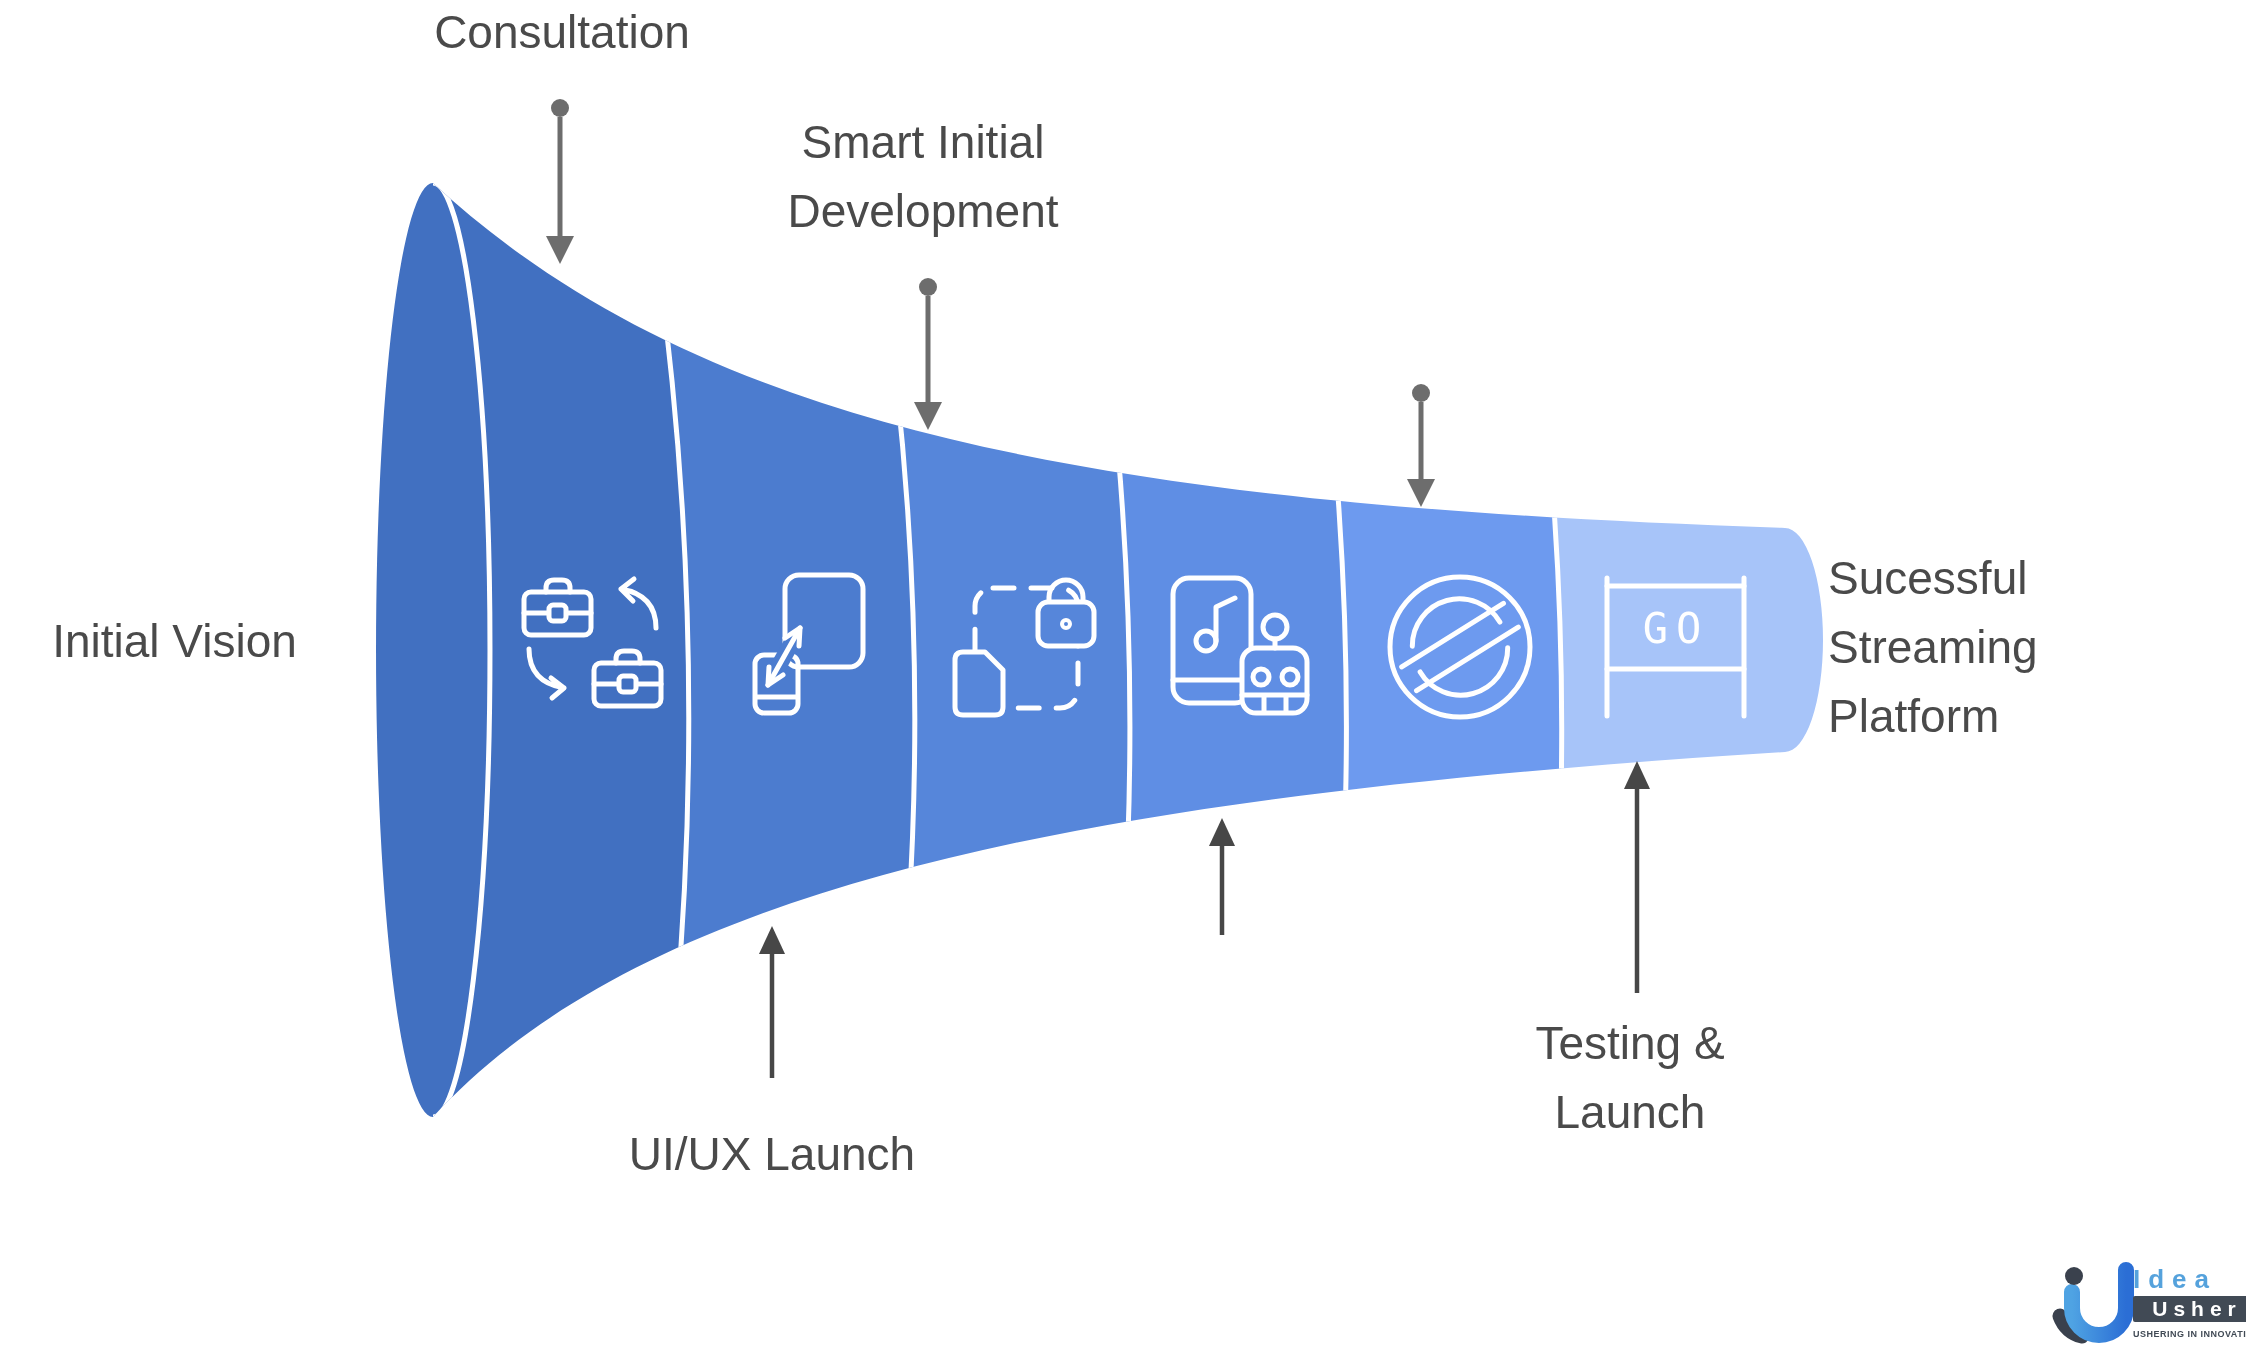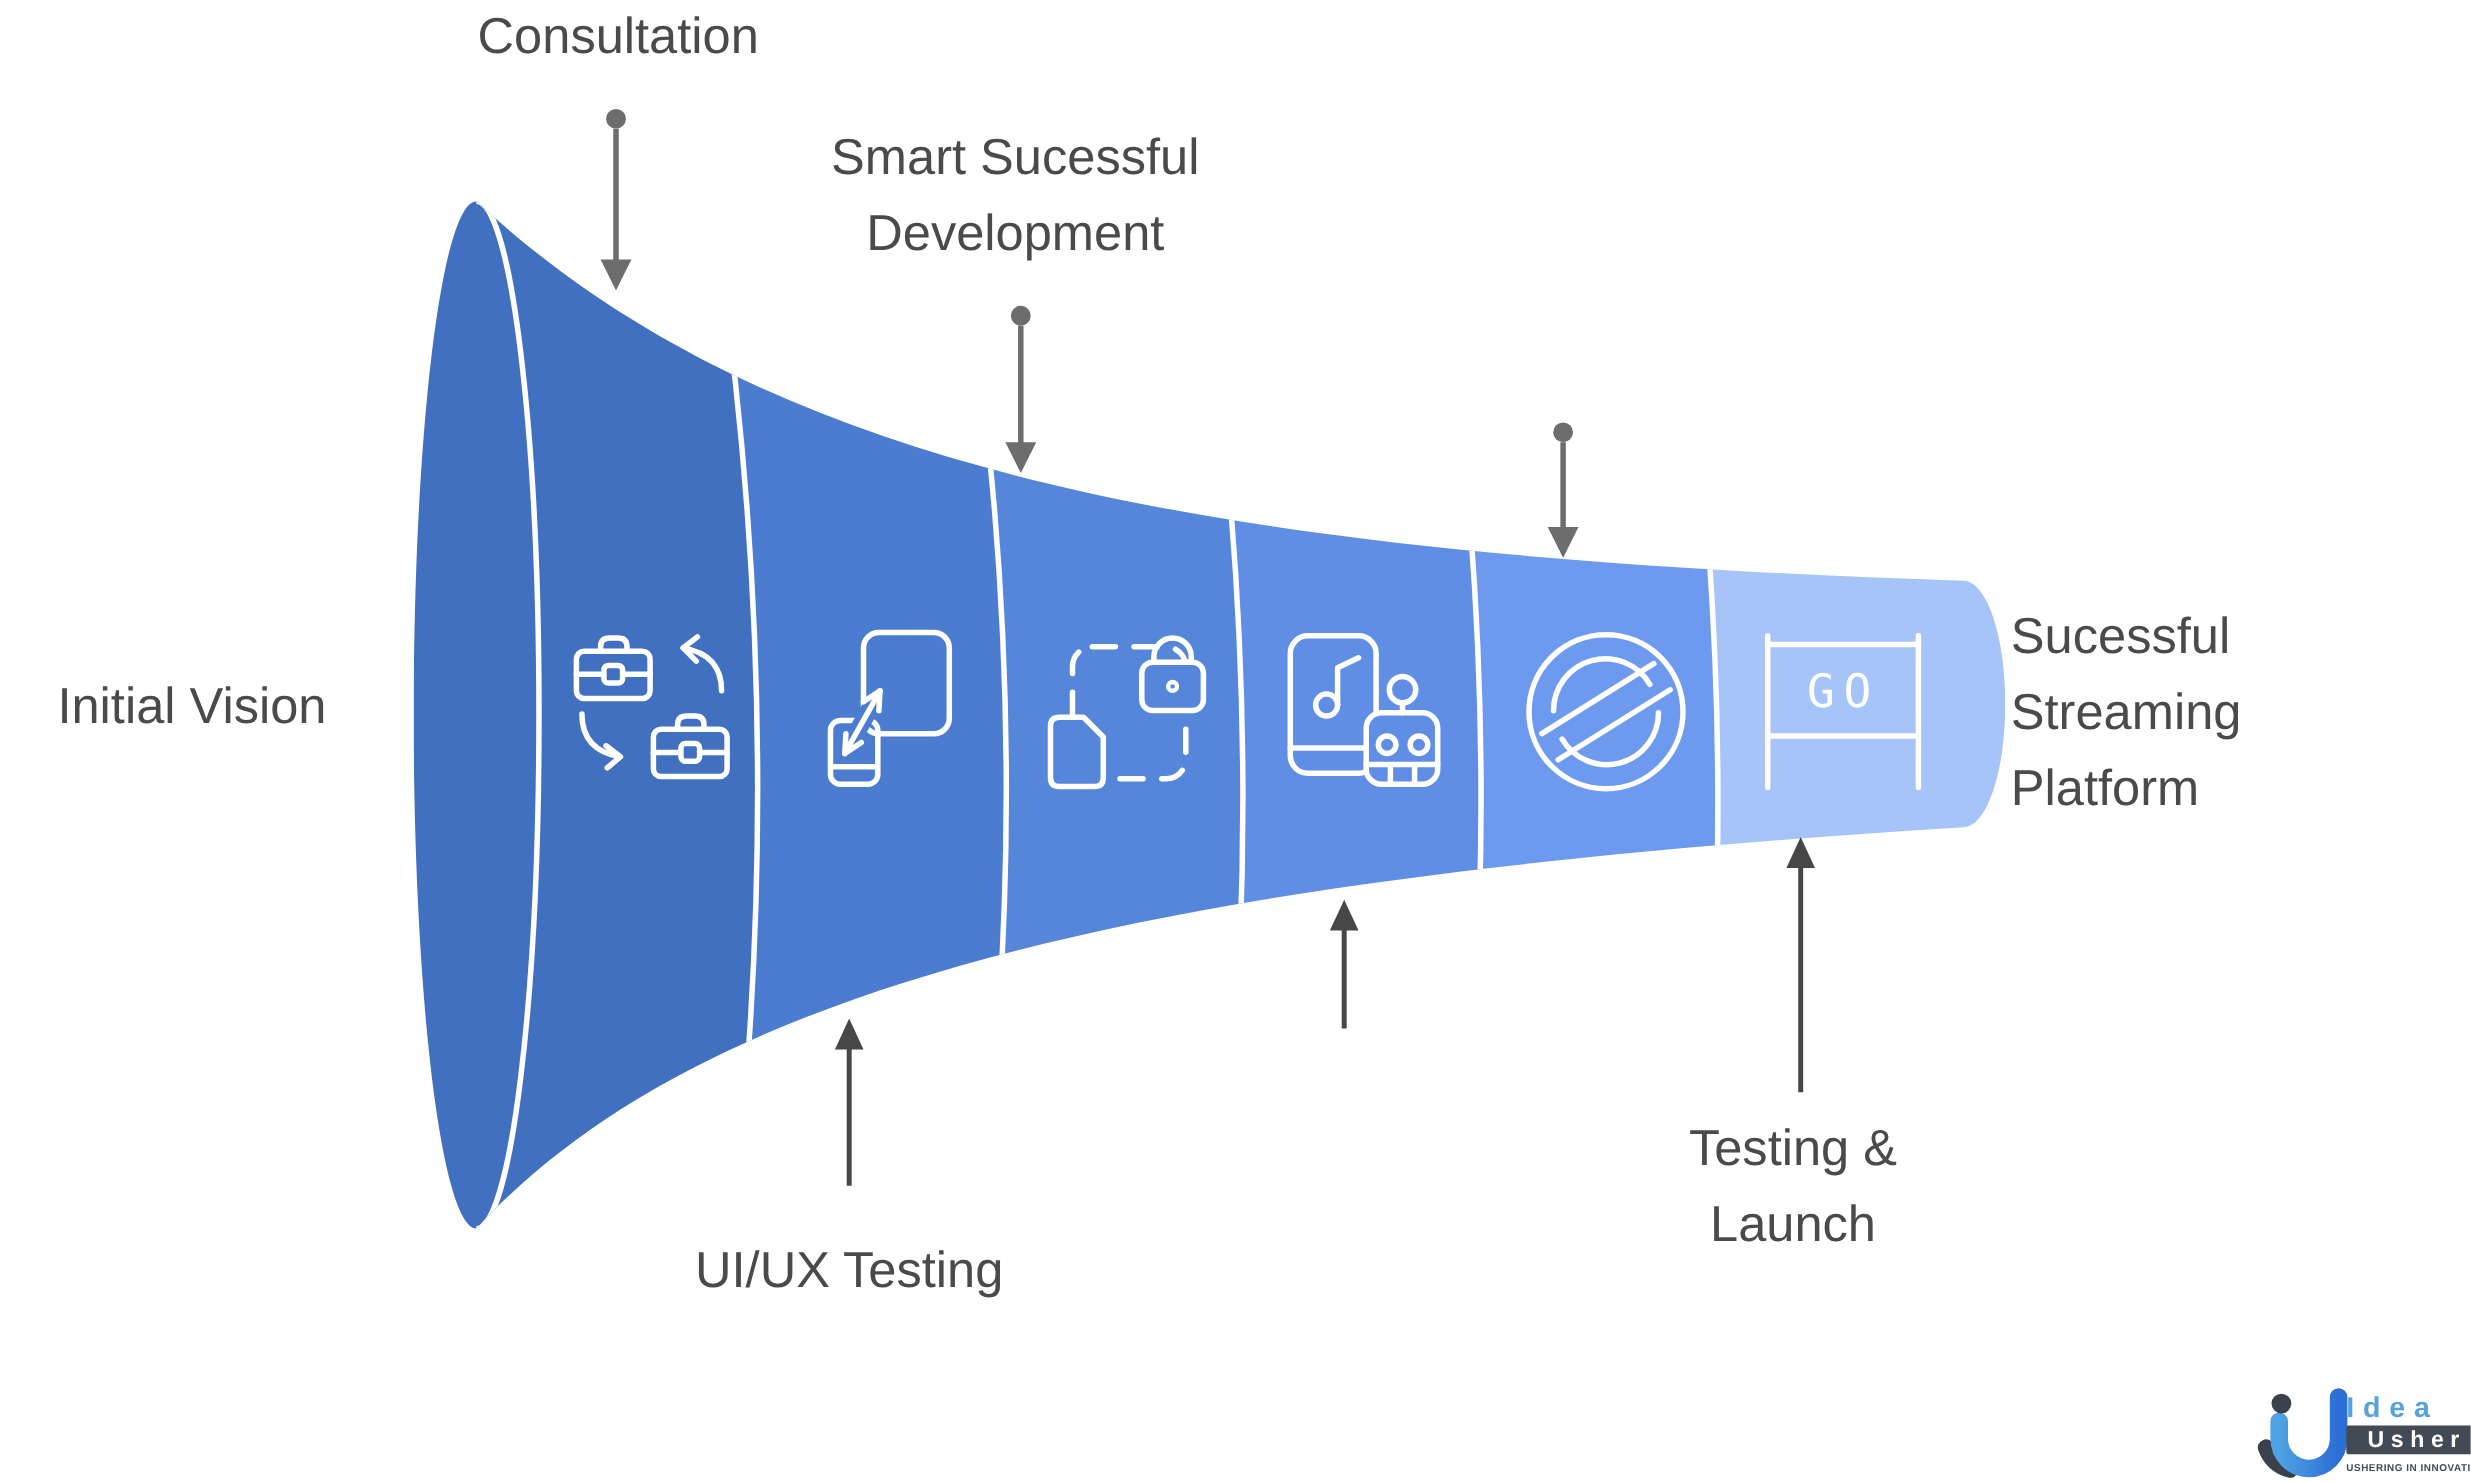--- a/index.html
+++ b/index.html
@@ -146,25 +146,25 @@
       </g>
       <g>
         <polygon points="1637,761 1624,789 1650,789" fill="#474747"></polygon>
         <path d="M 1637,787 V 993" stroke-width="4.5" fill="none" stroke="#474747"></path>
       </g>
     </g>
   </svg>
 
   <div class="lbl" style="left:312px;top:-2px;width:500px;">Consultation</div>
 
-  <div class="lbl" style="left:673px;top:108px;width:500px;">Smart Sucessful
+  <div class="lbl" style="left:673px;top:108px;width:500px;">Smart Initial
 Development</div>
 
 
-  <div class="lbl" style="left:522px;top:1120px;width:500px;">UI/UX Testing</div>
+  <div class="lbl" style="left:522px;top:1120px;width:500px;">UI/UX Launch</div>
 
 
   <div class="lbl" style="left:1380px;top:1009px;width:500px;">Testing &amp;
 Launch</div>
 
   <div class="lbl" style="left:2px;top:607px;width:345px;">Initial Vision</div>
 
   <div class="lbl left-align" style="left:1828px;top:544px;width:420px;">Sucessful
 Streaming
 Platform</div>

